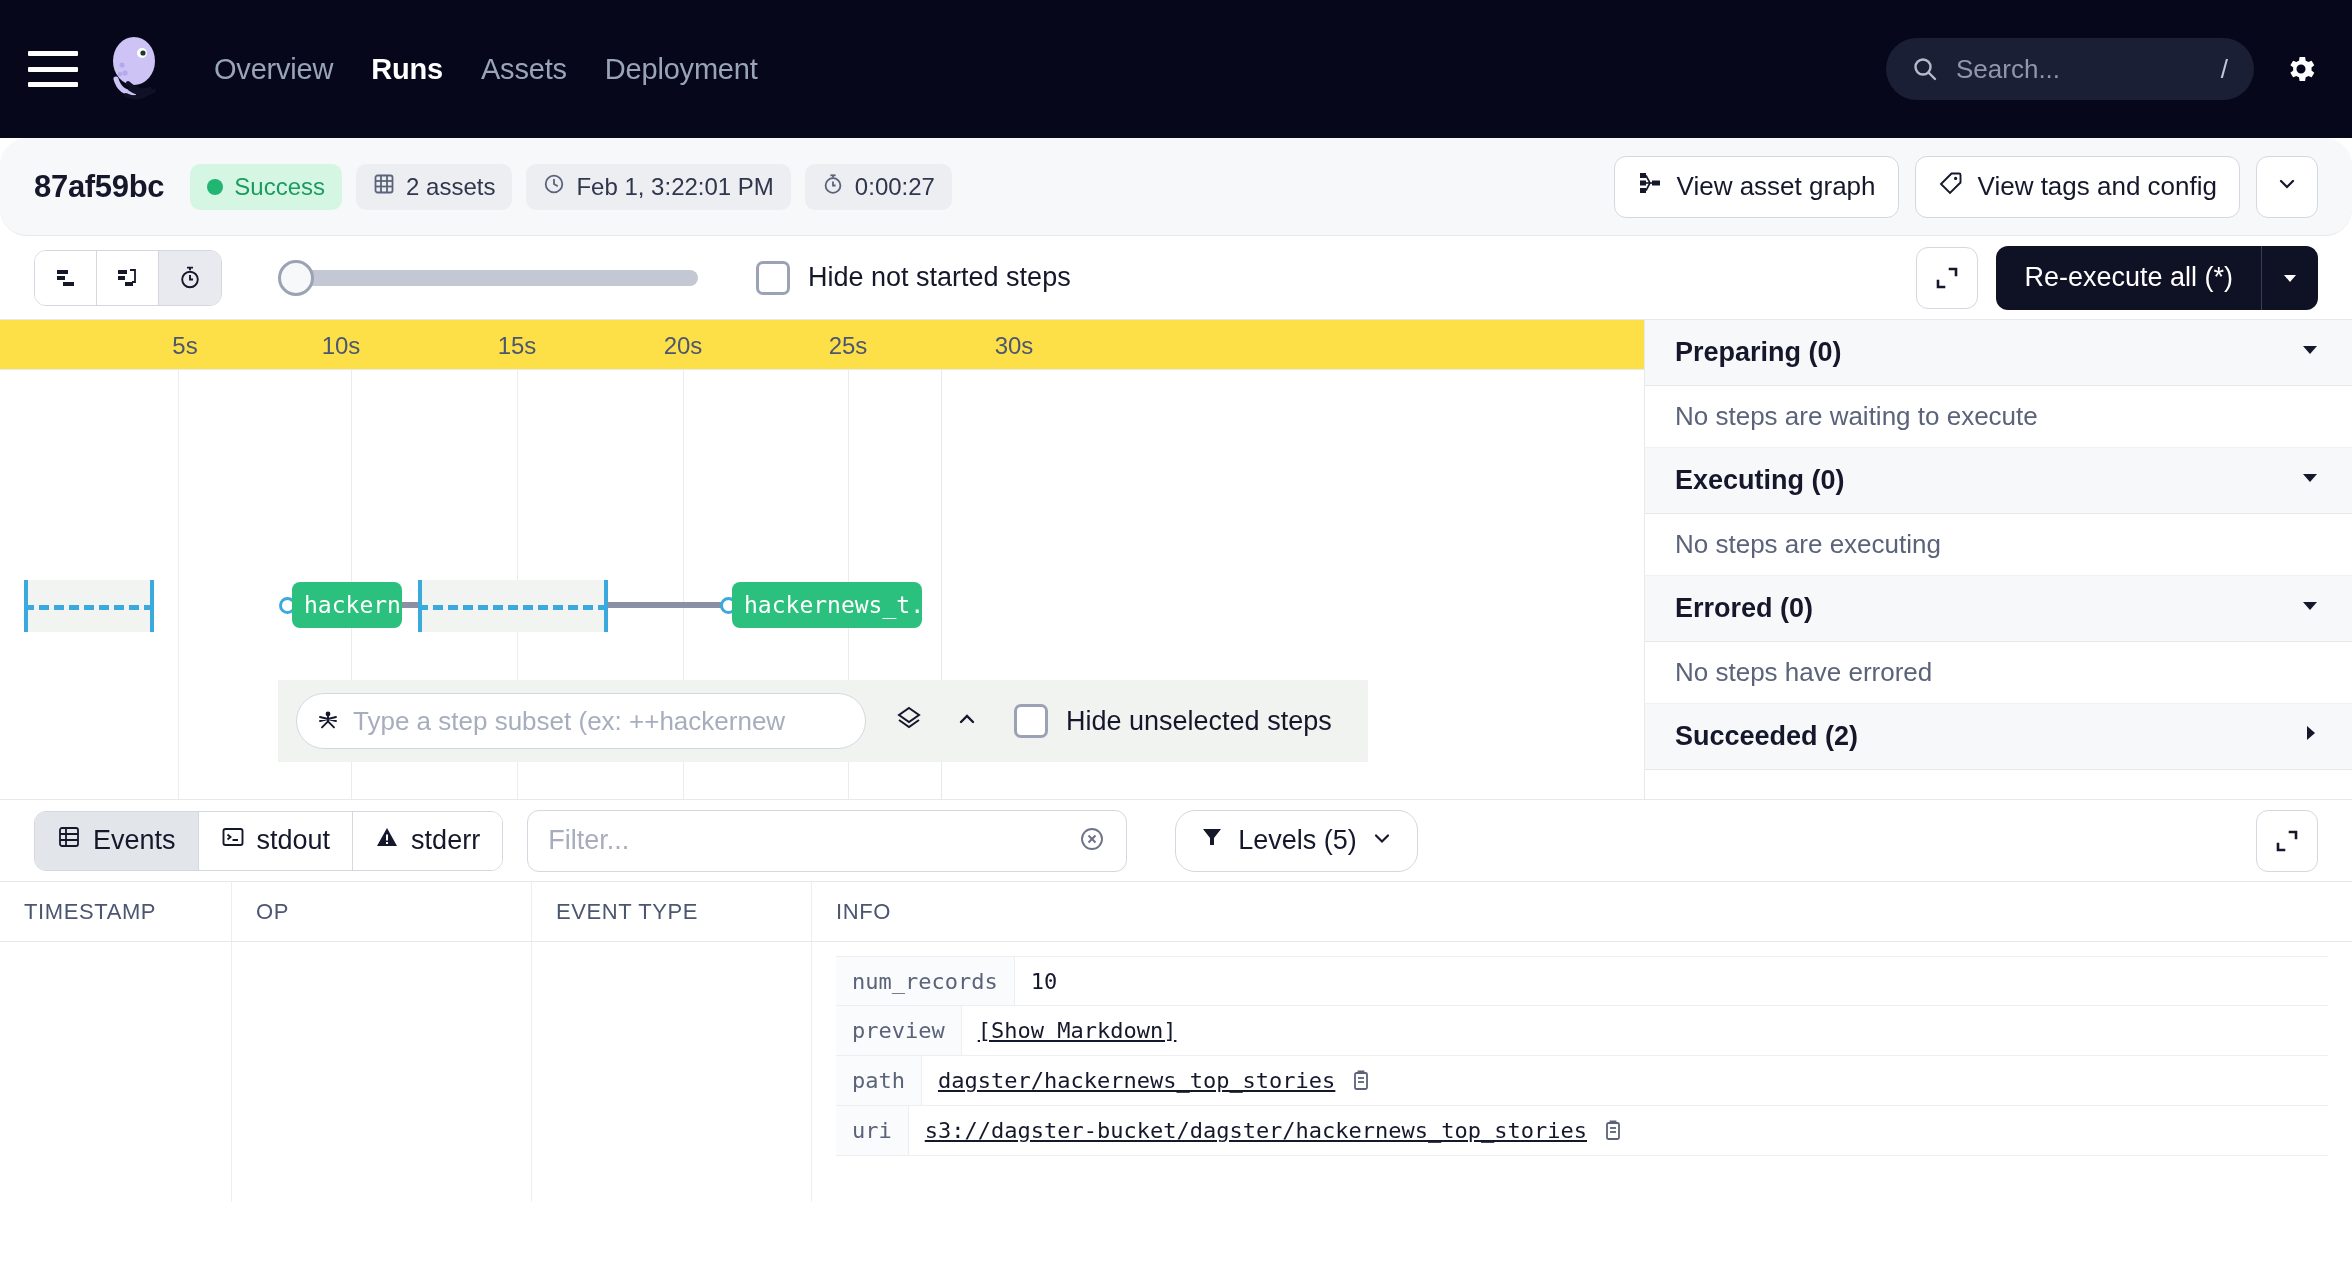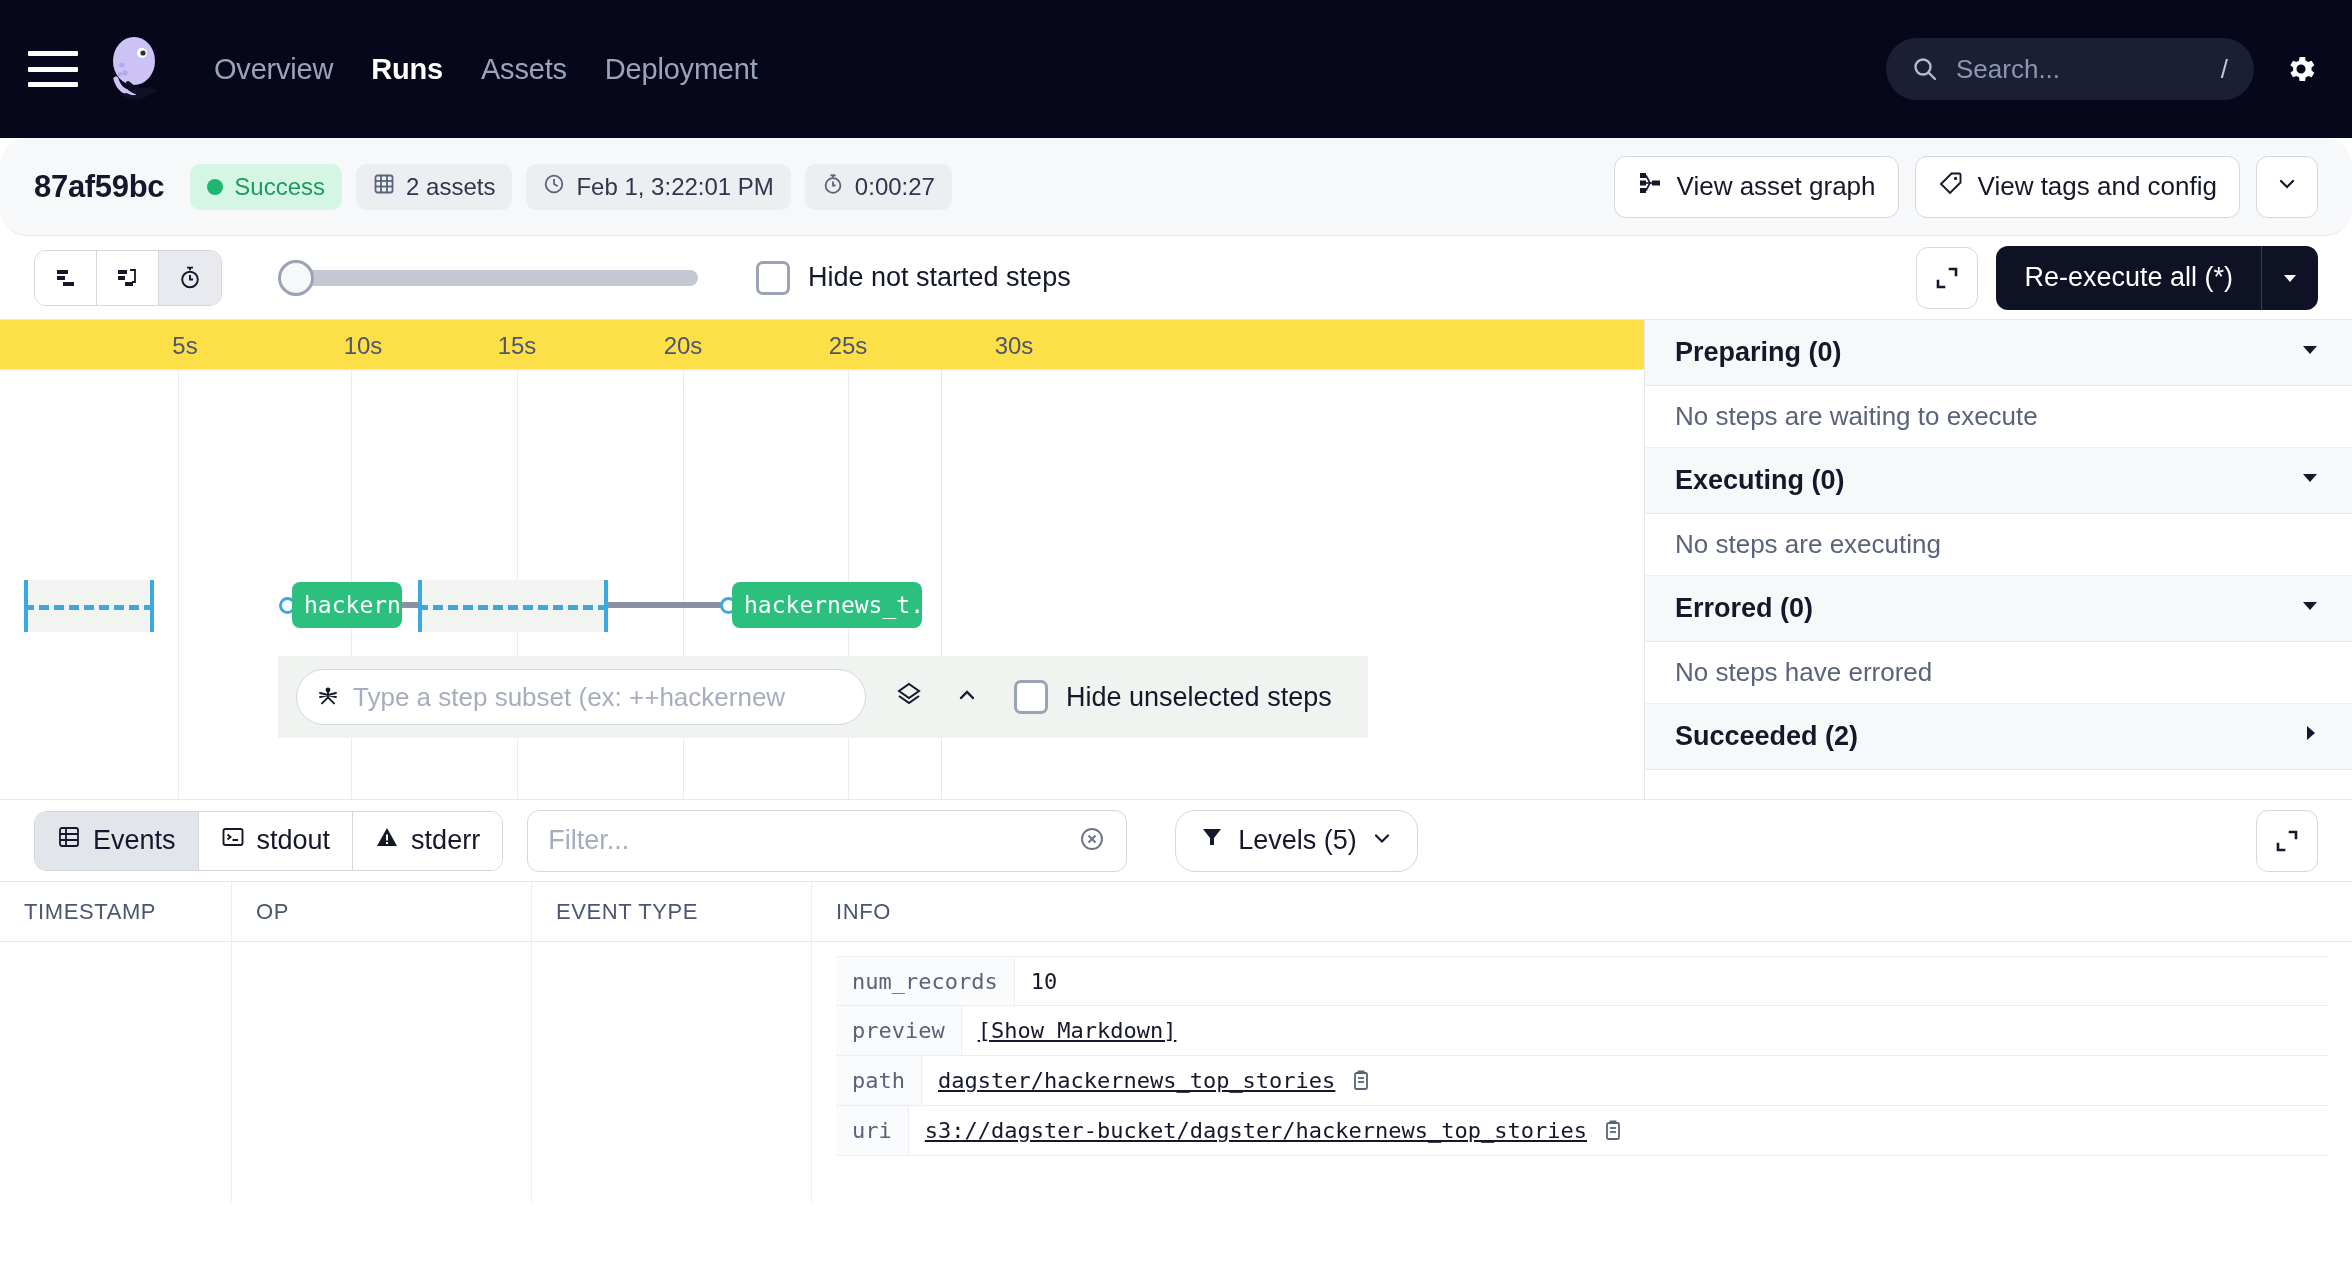--- a/index.html
+++ b/index.html
@@ -151,21 +151,21 @@
   }
   .stepbar {
     position:absolute; height: 46px; border-radius: 8px; background:#2bc07d;
     color:#fff; display:flex; align-items:center; padding: 0 12px;
     font-family: "DejaVu Sans Mono", monospace; font-size: 23px; white-space:nowrap;
     cursor:pointer; overflow:hidden;
   }
 
   
   .subset-pop {
-    position:absolute; left: 278px; top: 336px;
+    position:absolute; left: 278px; top: 360px;
     width: 1090px; height: 82px;
     background:#f1f3f1;
     display:flex; align-items:center; padding: 0 18px;
   }
   .subset-input {
     width: 570px; height: 56px; border:1px solid #d3d7e0; border-radius: 28px;
     background:#fff; display:flex; align-items:center; padding: 0 18px; gap: 12px;
     cursor:text;
   }
   .subset-input .ph { color:#a6adbd; font-size: 26px; white-space:nowrap; overflow:hidden; }
@@ -426,21 +426,21 @@
           </svg>
       </span>
     </div>
   </div>
 </div>
 
 <div class="gantt">
   <div class="gantt-left">
     <div class="axis">
       <div class="tick" style="left:185px">5s</div>
-      <div class="tick" style="left:363px">10s</div>
+      <div class="tick" style="left:341px">10s</div>
       <div class="tick" style="left:517px">15s</div>
       <div class="tick" style="left:683px">20s</div>
       <div class="tick" style="left:848px">25s</div>
       <div class="tick" style="left:1014px">30s</div>
     </div>
 
     <div class="gridline" style="left:178px"></div>
     <div class="gridline" style="left:351px"></div>
     <div class="gridline" style="left:517px"></div>
     <div class="gridline" style="left:683px"></div>

